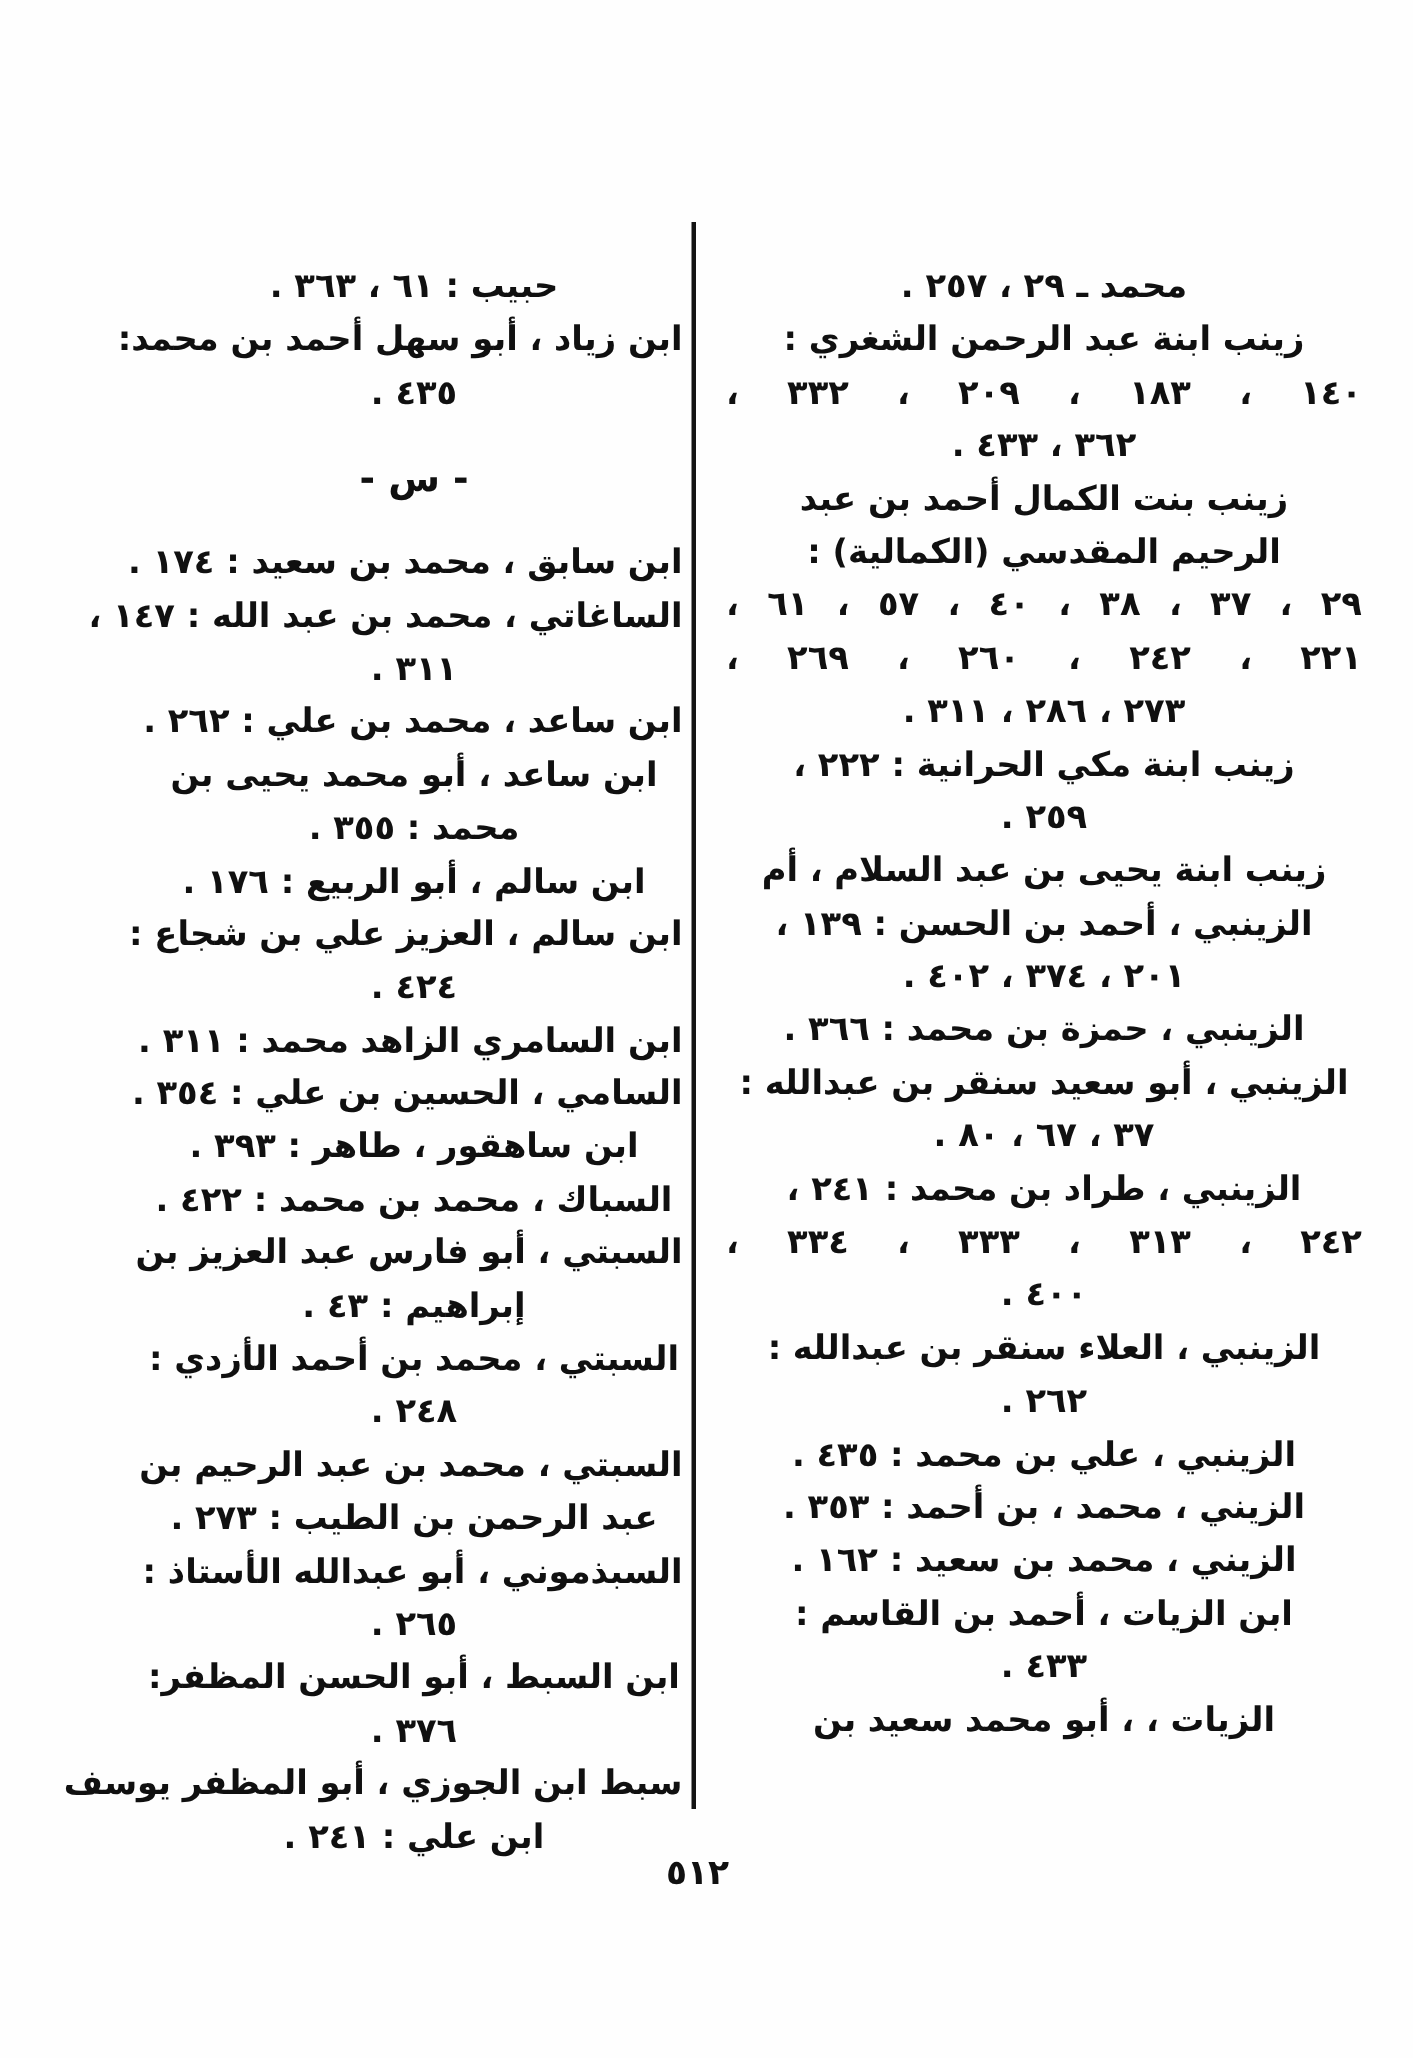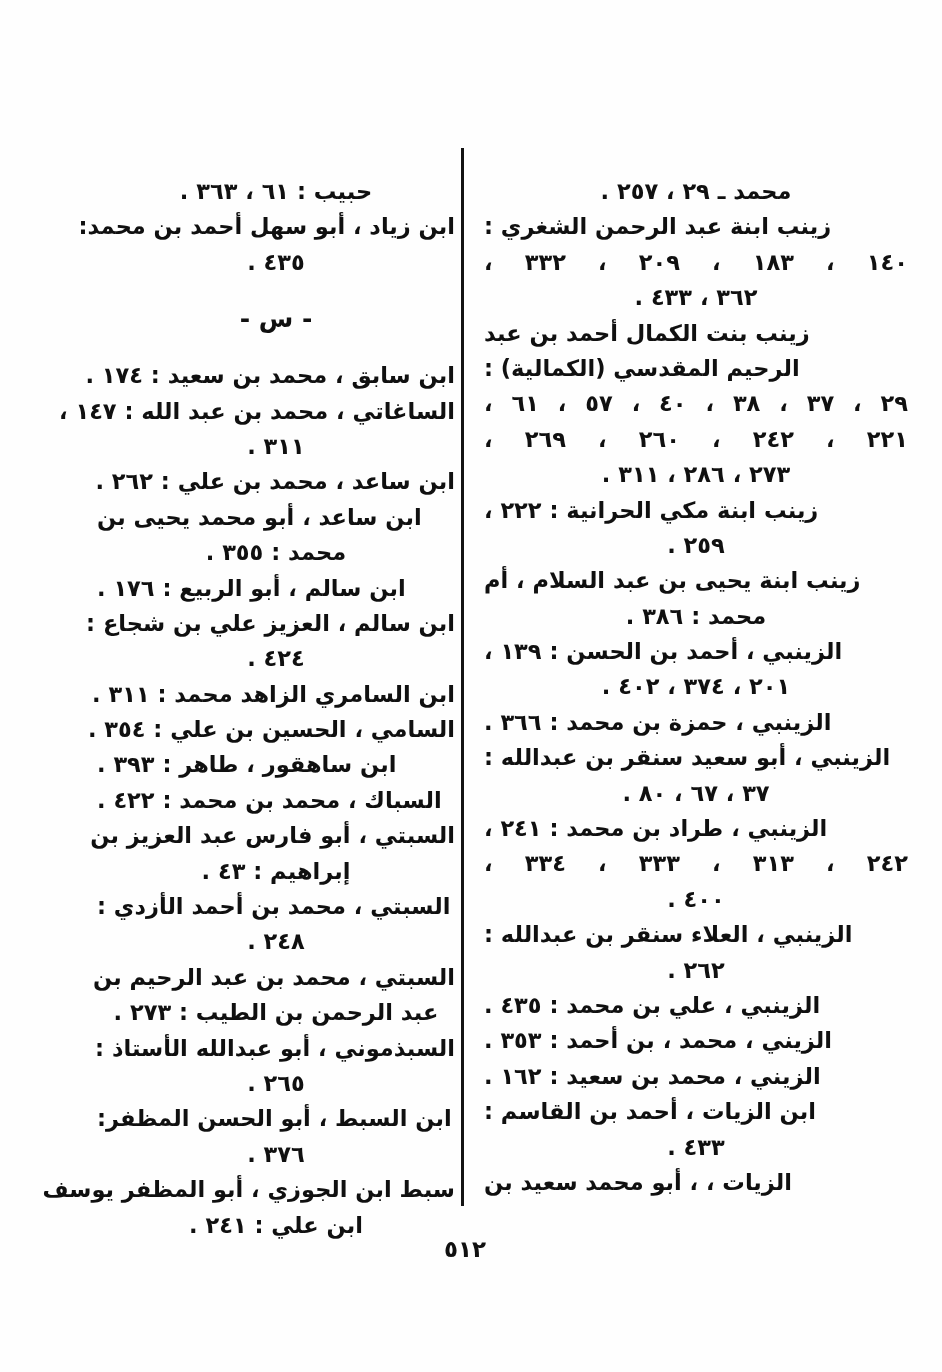--- a/index.html
+++ b/index.html
@@ -40,21 +40,21 @@
   .line {
     direction: rtl;
     unicode-bidi: embed;
     height: 35.4px;
     line-height: 35.4px;
     font-size: 22.5px;
     font-weight: 700;
     white-space: nowrap;
     letter-spacing: 0.2px;
   }
-  .line.entry { text-align: left; }
+  .line.entry { text-align: center; }
   .line.num { text-align: center; white-space: normal; }
   .line.numwide {
     text-align: justify;
     text-align-last: justify;
     white-space: normal;
   }
   #section-header {
     direction: rtl;
     height: 78px;
     line-height: 78px;
@@ -86,21 +86,20 @@
       <div class="line numwide">١٤٠ ، ١٨٣ ، ٢٠٩ ، ٣٣٢ ،</div>
       <div class="line num">٣٦٢ ، ٤٣٣ .</div>
       <div class="line entry">زينب بنت الكمال أحمد بن عبد</div>
       <div class="line entry">الرحيم المقدسي (الكمالية) :</div>
       <div class="line numwide">٢٩ ، ٣٧ ، ٣٨ ، ٤٠ ، ٥٧ ، ٦١ ،</div>
       <div class="line numwide">٢٢١ ، ٢٤٢ ، ٢٦٠ ، ٢٦٩ ،</div>
       <div class="line num">٢٧٣ ، ٢٨٦ ، ٣١١ .</div>
       <div class="line entry">زينب ابنة مكي الحرانية : ٢٢٢ ،</div>
       <div class="line num">٢٥٩ .</div>
       <div class="line entry">زينب ابنة يحيى بن عبد السلام ، أم</div>
-      <div class="line num">محمد : ٣٨٦ .</div>
       <div class="line entry">الزينبي ، أحمد بن الحسن : ١٣٩ ،</div>
       <div class="line num">٢٠١ ، ٣٧٤ ، ٤٠٢ .</div>
       <div class="line entry">الزينبي ، حمزة بن محمد : ٣٦٦ .</div>
       <div class="line entry">الزينبي ، أبو سعيد سنقر بن عبدالله :</div>
       <div class="line num">٣٧ ، ٦٧ ، ٨٠ .</div>
       <div class="line entry">الزينبي ، طراد بن محمد : ٢٤١ ،</div>
       <div class="line numwide">٢٤٢ ، ٣١٣ ، ٣٣٣ ، ٣٣٤ ،</div>
       <div class="line num">٤٠٠ .</div>
       <div class="line entry">الزينبي ، العلاء سنقر بن عبدالله :</div>
       <div class="line num">٢٦٢ .</div>

